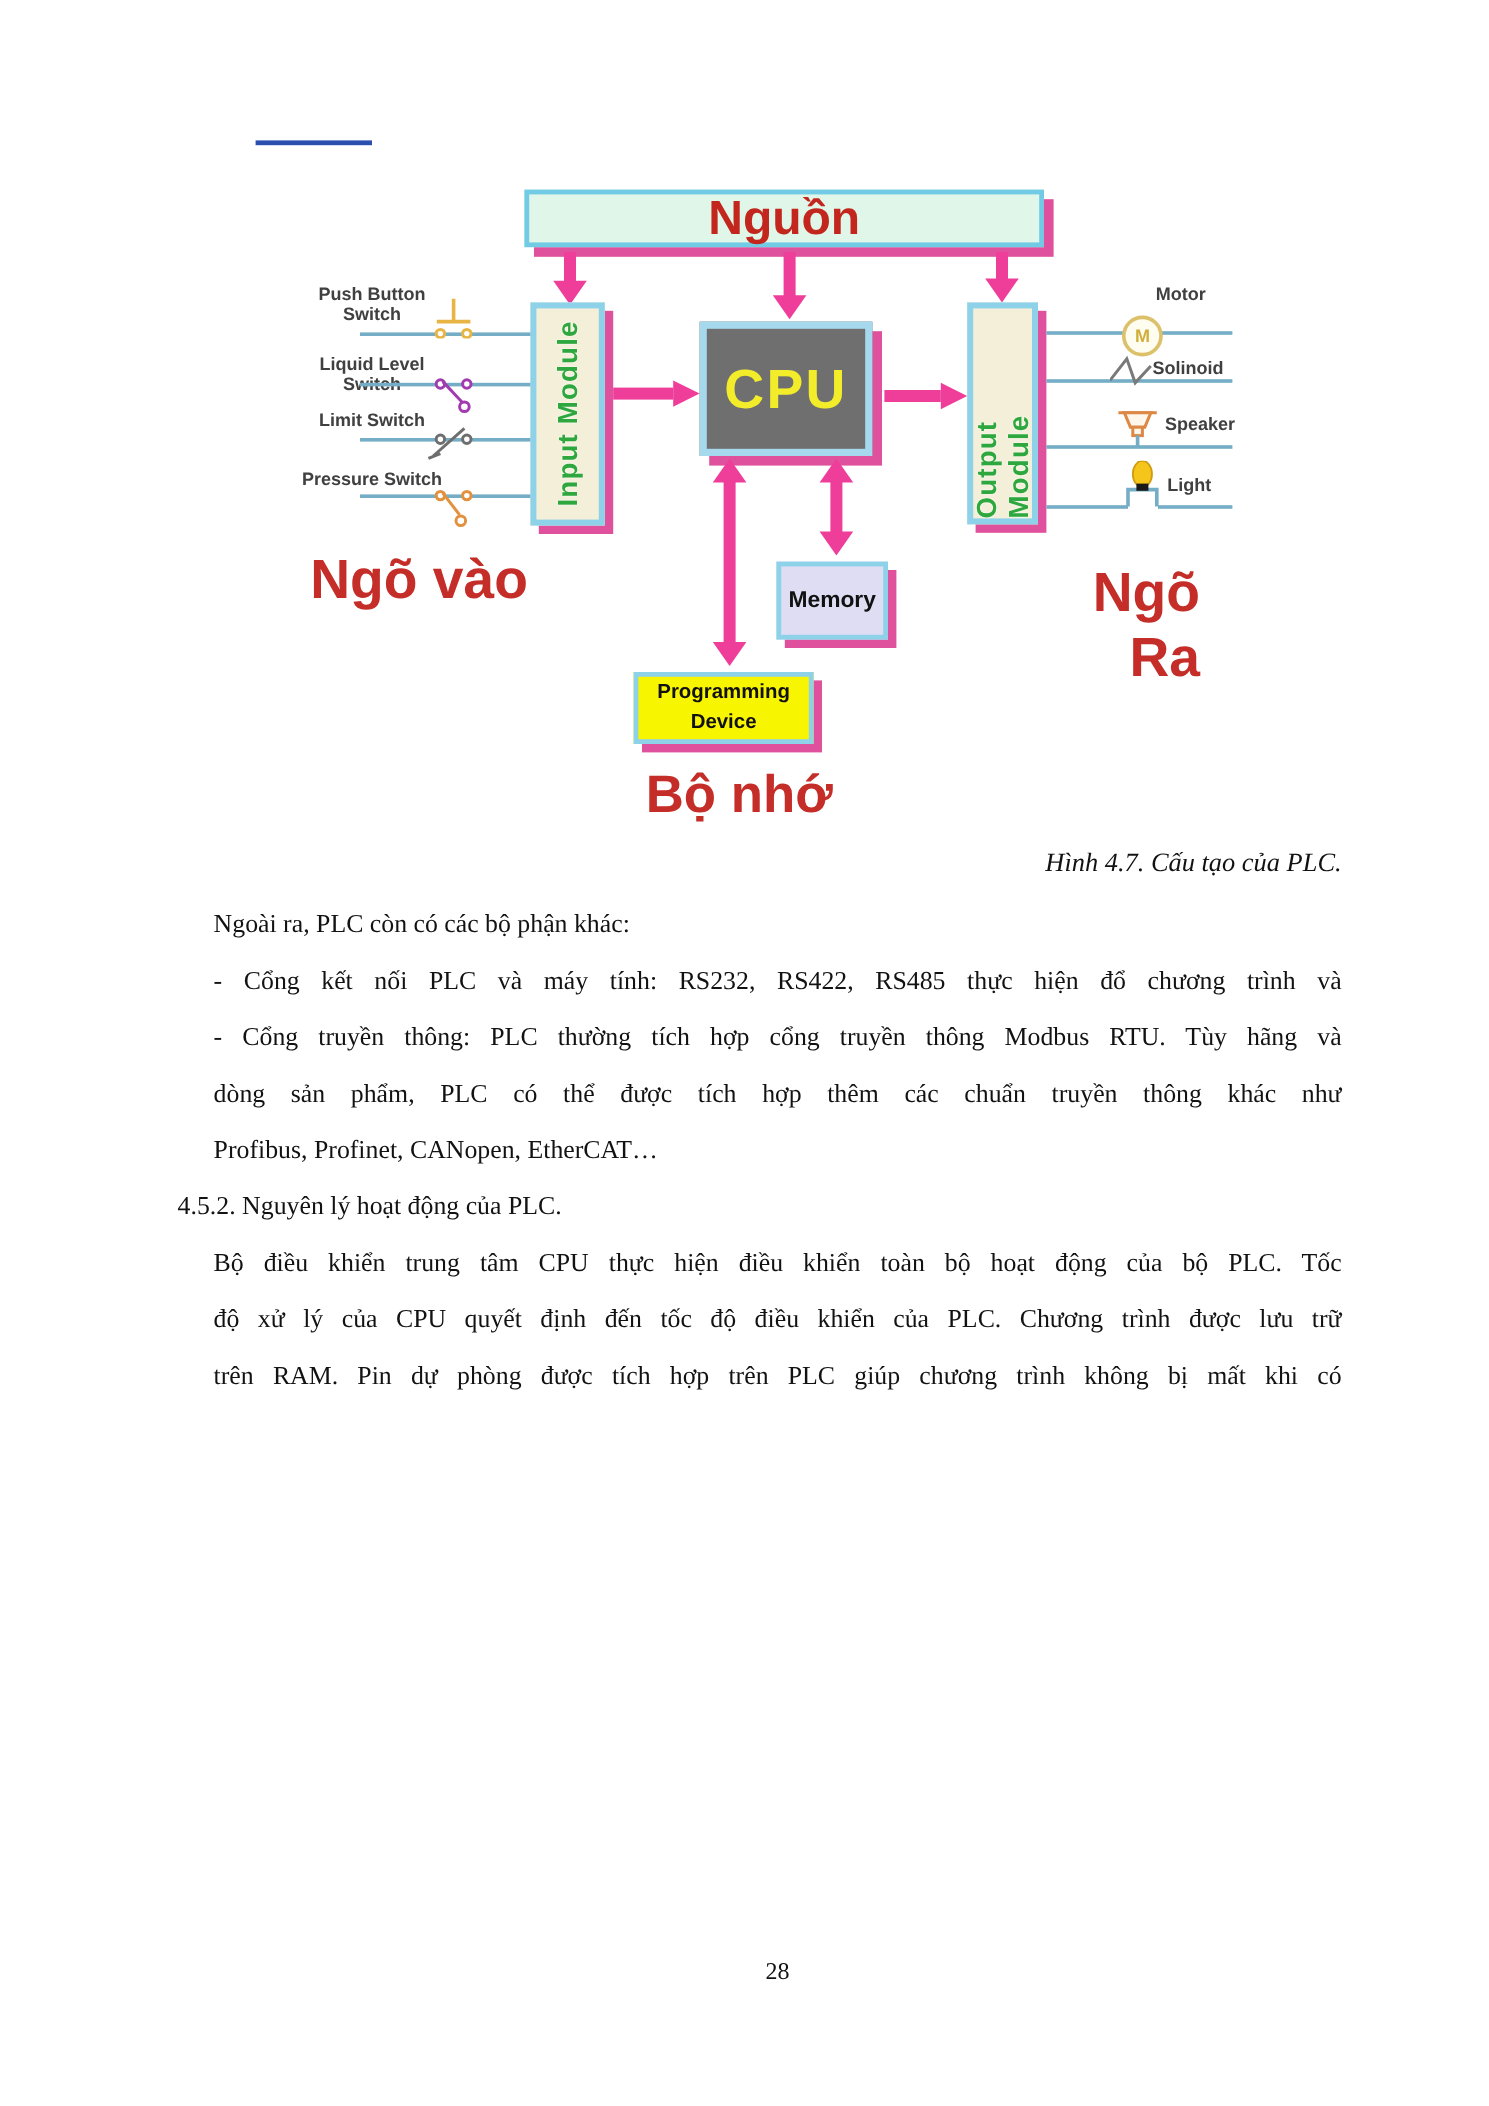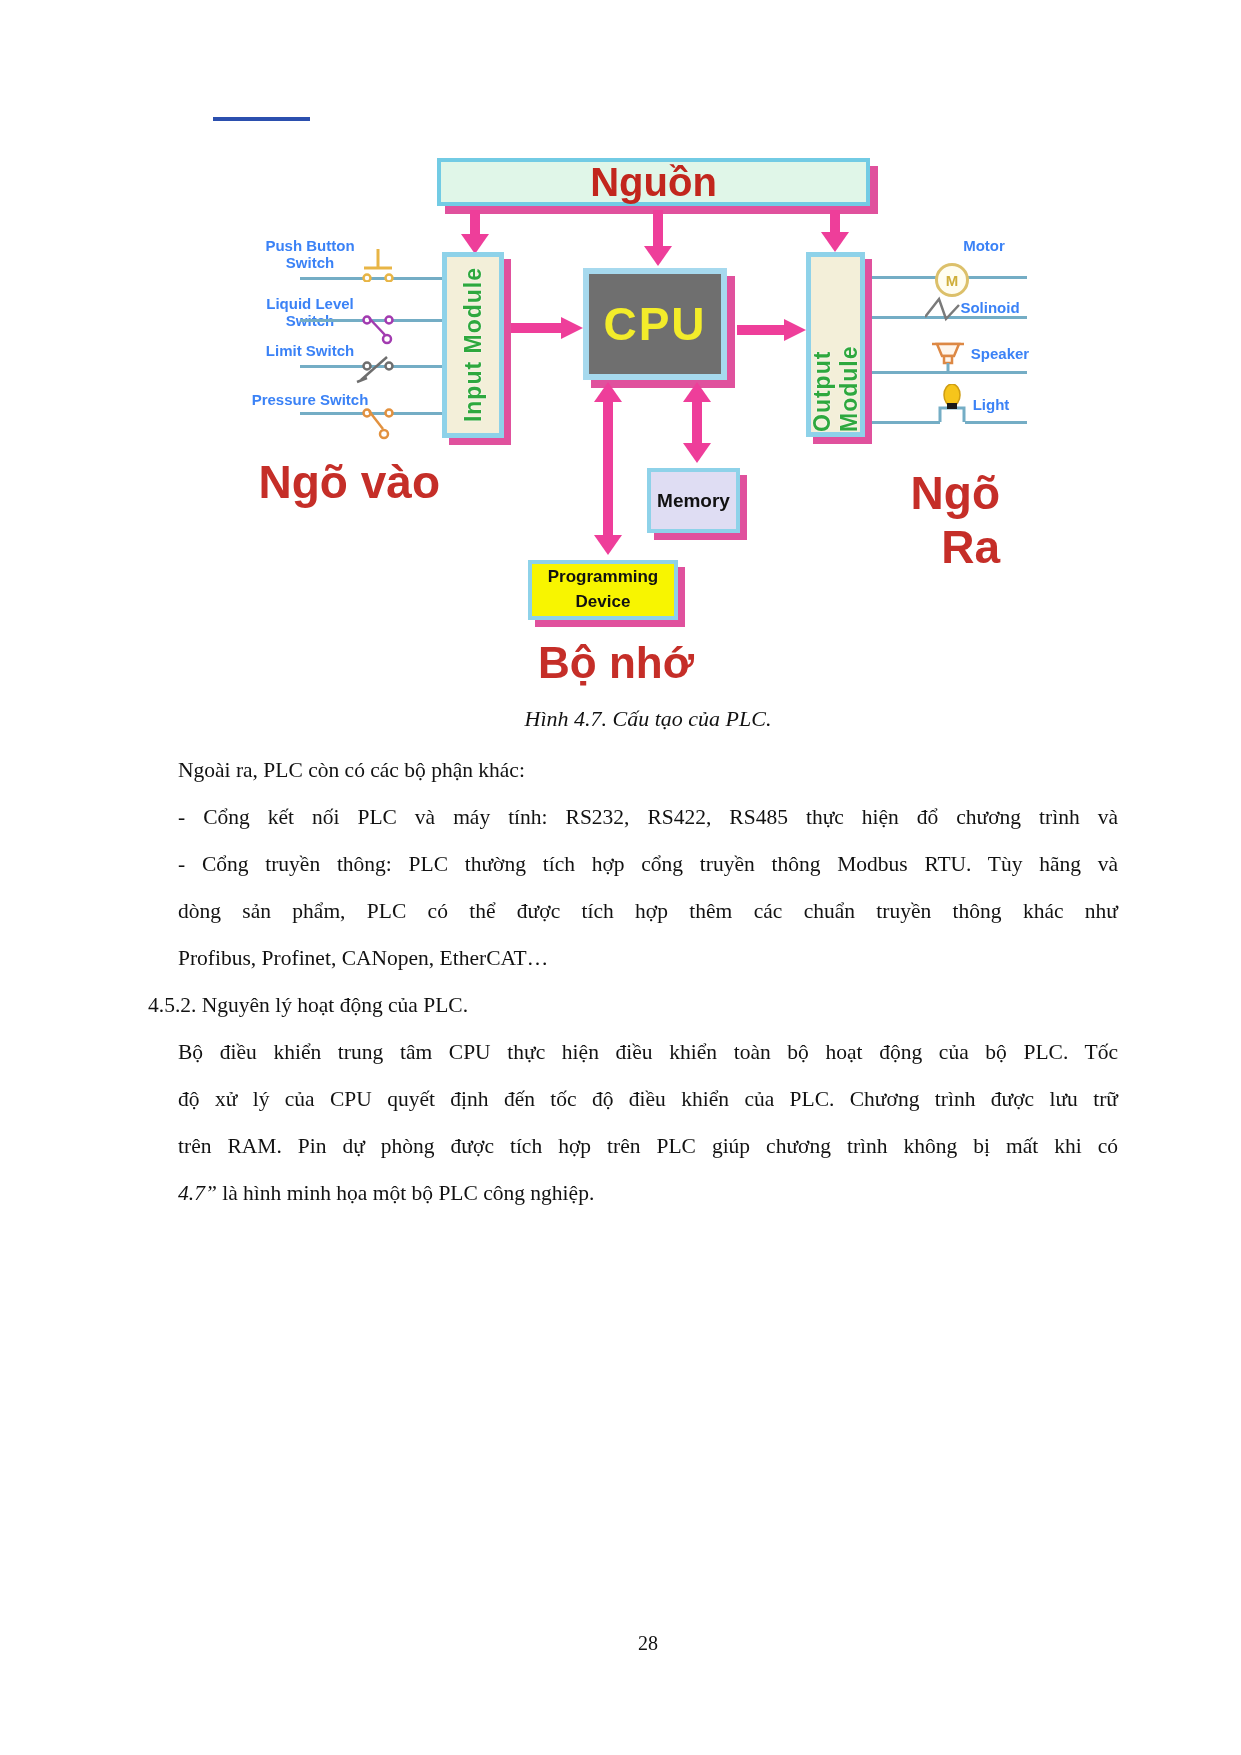--- a/index.html
+++ b/index.html
@@ -33,26 +33,26 @@
      display:flex;flex-direction:column;align-items:center;justify-content:center;
      font-weight:700;font-size:17px;color:#111;line-height:1.45;}
   .red-label{position:absolute;color:var(--red);font-weight:600;text-align:right;}
   .shaft-v{position:absolute;width:10px;background:var(--pink);}
   .shaft-h{position:absolute;height:10px;background:var(--pink);}
   .ah{position:absolute;width:0;height:0;}
   .ah-down{border-left:14px solid transparent;border-right:14px solid transparent;border-top:20px solid var(--pink);}
   .ah-up{border-left:14px solid transparent;border-right:14px solid transparent;border-bottom:20px solid var(--pink);}
   .ah-right{border-top:11px solid transparent;border-bottom:11px solid transparent;border-left:22px solid var(--pink);}
   .wire{position:absolute;height:3px;background:var(--wire);}
-  .io-label{position:absolute;font-weight:700;font-size:15px;color:#3b82f6;text-align:center;}
+  .io-label{position:absolute;font-weight:700;font-size:15px;color:#404040;text-align:center;}
   .motor-circ{position:absolute;left:935px;top:263px;width:28px;height:28px;border-radius:50%;
      border:3px solid #dcc06a;background:#fffdf0;color:#cfae3a;font-weight:700;font-size:15px;
      display:flex;align-items:center;justify-content:center;}
   
-  .caption{position:absolute;left:178px;top:706px;width:940px;text-align:center;
+  .caption{position:absolute;left:178px;top:706px;width:940px;text-align:right;
      font:italic 22px "Liberation Serif",serif;color:var(--ink);}
   .body-text{position:absolute;left:148px;top:747px;width:970px;
      font-family:"Liberation Serif",serif;font-size:21.5px;color:var(--ink);}
   .bline{height:47px;line-height:47px;padding-left:30px;}
   .bline.heading{padding-left:0;}
   .bline.just{text-align:justify;text-align-last:justify;}
   .it{font-style:italic;}
   .pagenum{position:absolute;left:178px;top:1632px;width:940px;text-align:center;
      font:20px "Liberation Serif",serif;color:var(--ink);}
 </style>
@@ -183,18 +183,17 @@
   <div class="body-text">
       <div class="bline"><span>Ngoài ra, PLC còn có các bộ phận khác:</span></div>
       <div class="bline just"><span>- Cổng kết nối PLC và máy tính: RS232, RS422, RS485 thực hiện đổ chương trình và</span></div>
       <div class="bline just"><span>- Cổng truyền thông: PLC thường tích hợp cổng truyền thông Modbus RTU. Tùy hãng và</span></div>
       <div class="bline just"><span>dòng sản phẩm, PLC có thể được tích hợp thêm các chuẩn truyền thông khác như</span></div>
       <div class="bline"><span>Profibus, Profinet, CANopen, EtherCAT…</span></div>
       <div class="bline heading"><span>4.5.2. Nguyên lý hoạt động của PLC.</span></div>
       <div class="bline just"><span>Bộ điều khiển trung tâm CPU thực hiện điều khiển toàn bộ hoạt động của bộ PLC. Tốc</span></div>
       <div class="bline just"><span>độ xử lý của CPU quyết định đến tốc độ điều khiển của PLC. Chương trình được lưu trữ</span></div>
       <div class="bline just"><span>trên RAM. Pin dự phòng được tích hợp trên PLC giúp chương trình không bị mất khi có</span></div>
-      <div class="bline"><span class="it">4.7”</span><span> là hình minh họa một bộ PLC công nghiệp.</span></div>
     </div>
 
   <div class="pagenum">28</div>
 
 </div>
 
 </body></html>

